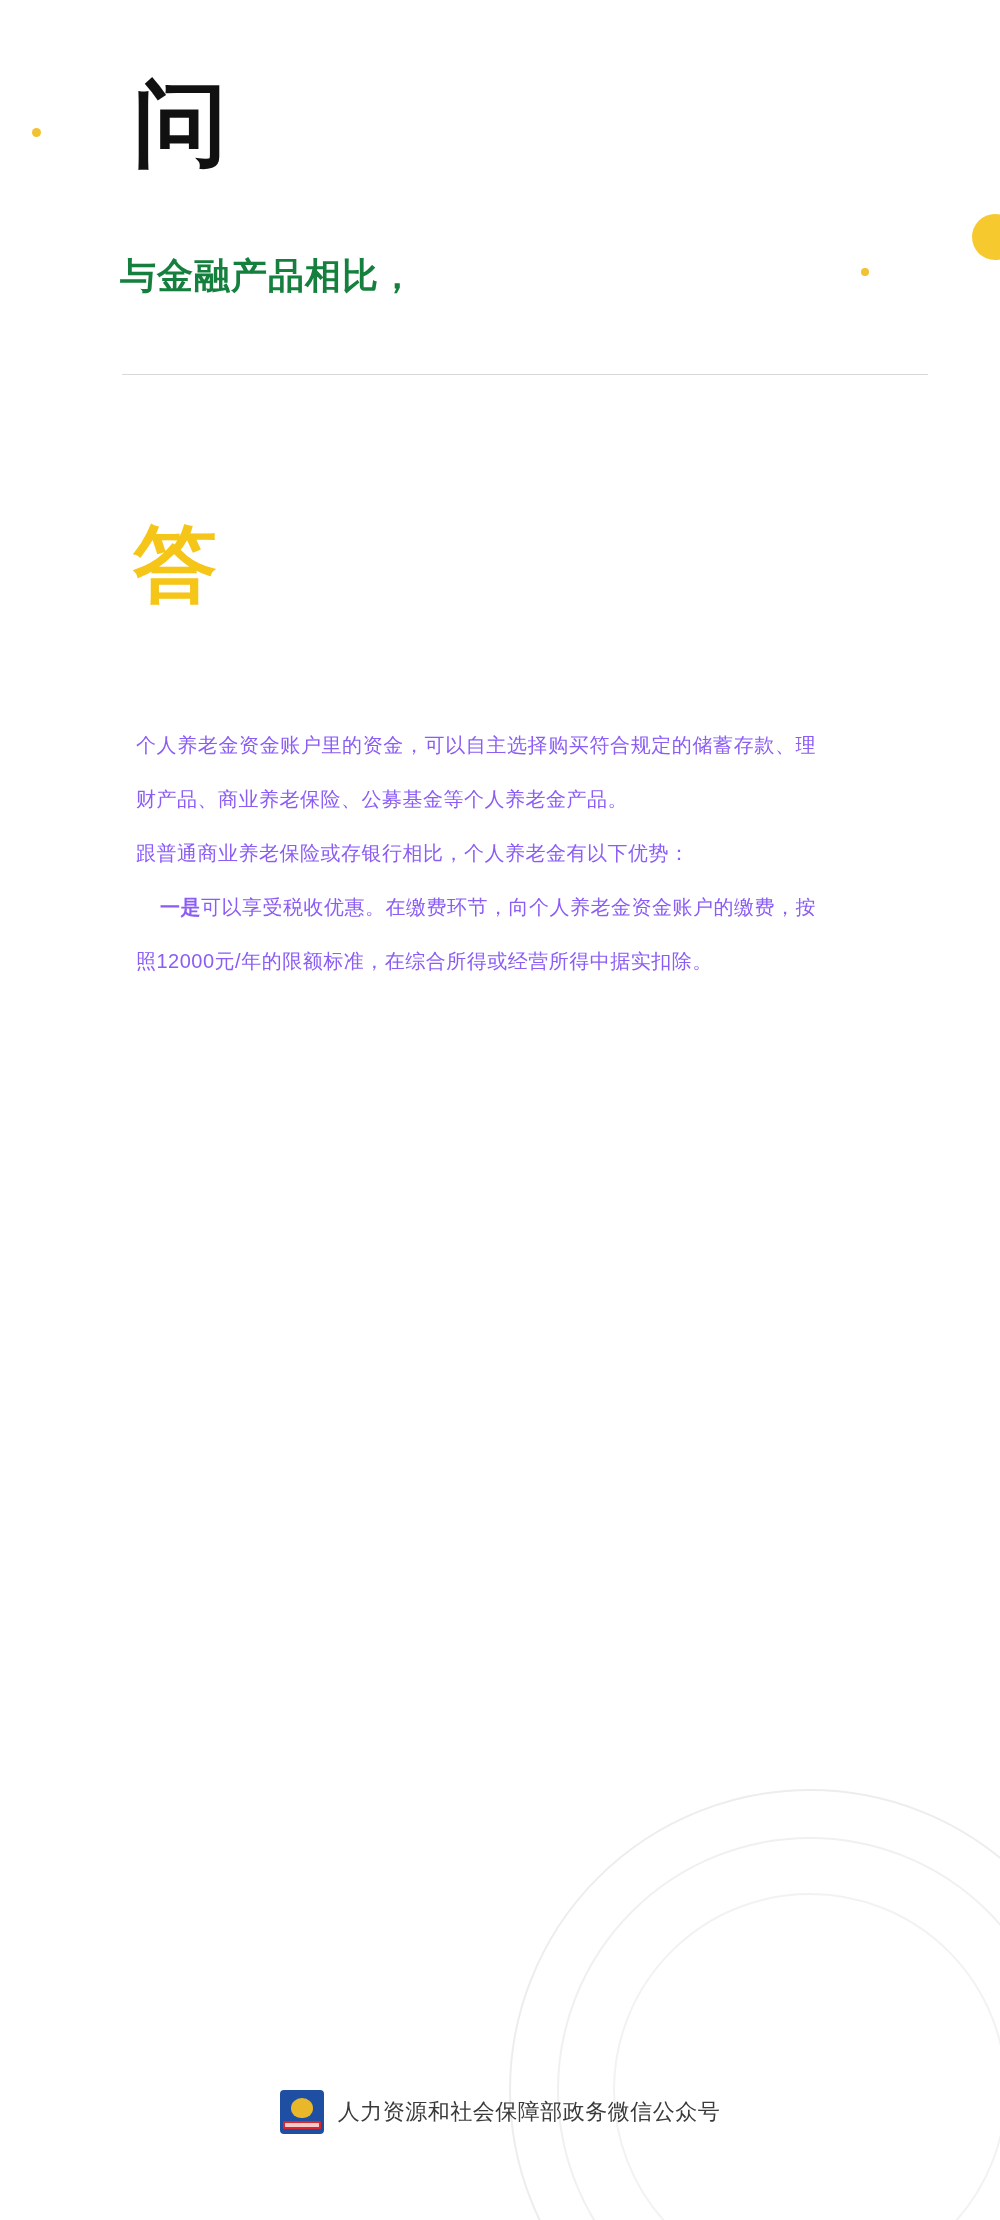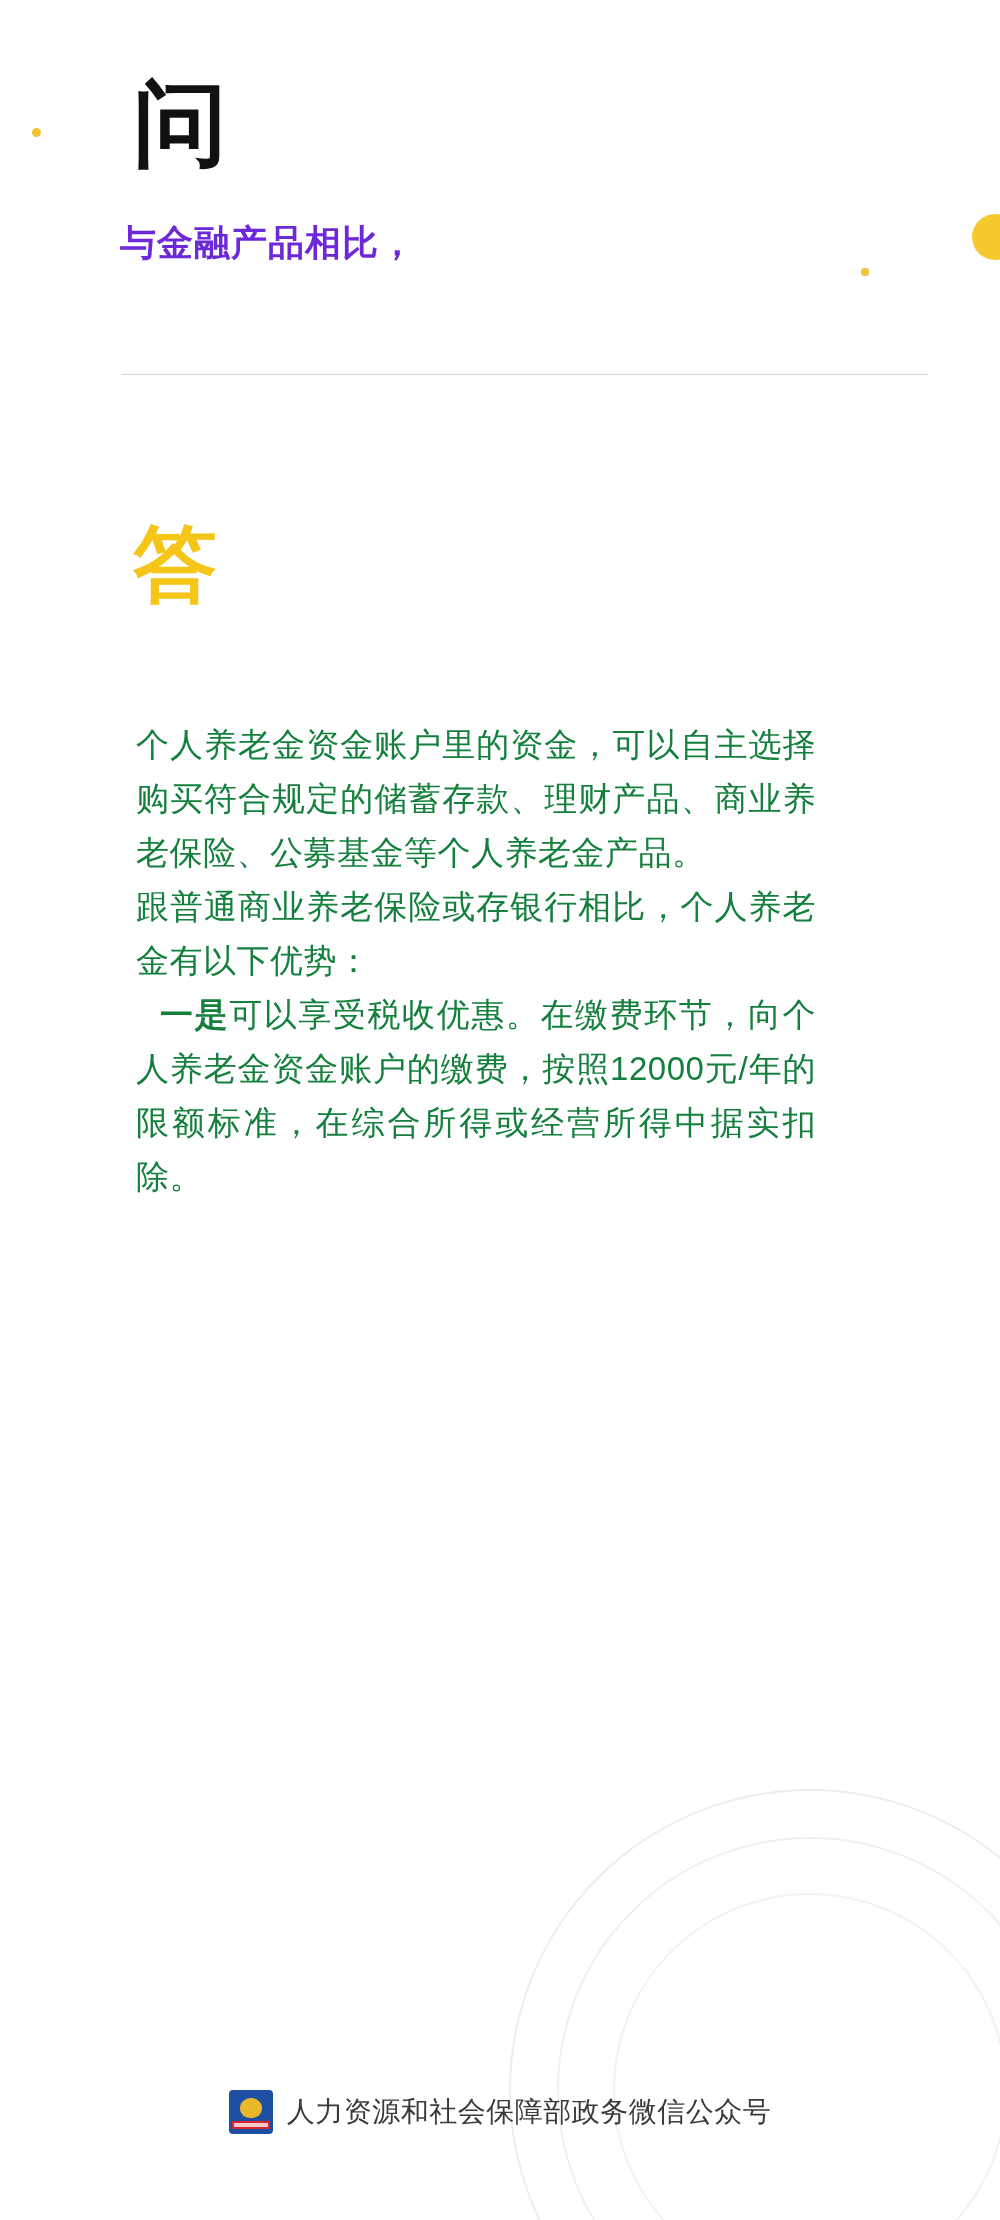--- a/index.html
+++ b/index.html
@@ -84,23 +84,24 @@
   .title-block {
     position: absolute;
     left: 120px;
     top: 216px;
     width: 760px;
   }
   .title-line {
     font-size: 36px;
     line-height: 54px;
     font-weight: 700;
-    color: #6d28d9;
+    color: #15803d;
     letter-spacing: 1px;
     white-space: pre;
+    margin-top: 33px;
   }
   .title-line .q-small {
     font-size: 26px;
     font-weight: 700;
   }
   .rule {
     position: absolute;
     left: 122px;
     top: 374px;
     width: 806px;
@@ -125,23 +126,23 @@
   }
 
   
   .body-block {
     position: absolute;
     left: 136px;
     top: 718px;
     width: 680px;
   }
   .para {
-    font-size: 33px;
+    font-size: 20px;
     line-height: 54px;
-    color: #15803d;
+    color: #8b5cf6;
     letter-spacing: 0.5px;
     text-align: justify;
     margin: 0 0 0 0;
   }
   .para.bold {
     font-weight: 400;
   }
   .para .lead {
     font-weight: 700;
     margin-left: 24px;
@@ -190,21 +191,21 @@
     content: "";
     position: absolute;
     left: 2px;
     right: 2px;
     top: 2px;
     height: 4px;
     background: #ffffff;
     opacity: .75;
   }
   .footer-text {
-    font-size: 28px;
+    font-size: 22px;
     color: #3a3a3a;
     letter-spacing: .5px;
   }
 </style>
 </head>
 <body>
 
 <div class="page">
 
   <div class="dot dot-left"></div>

